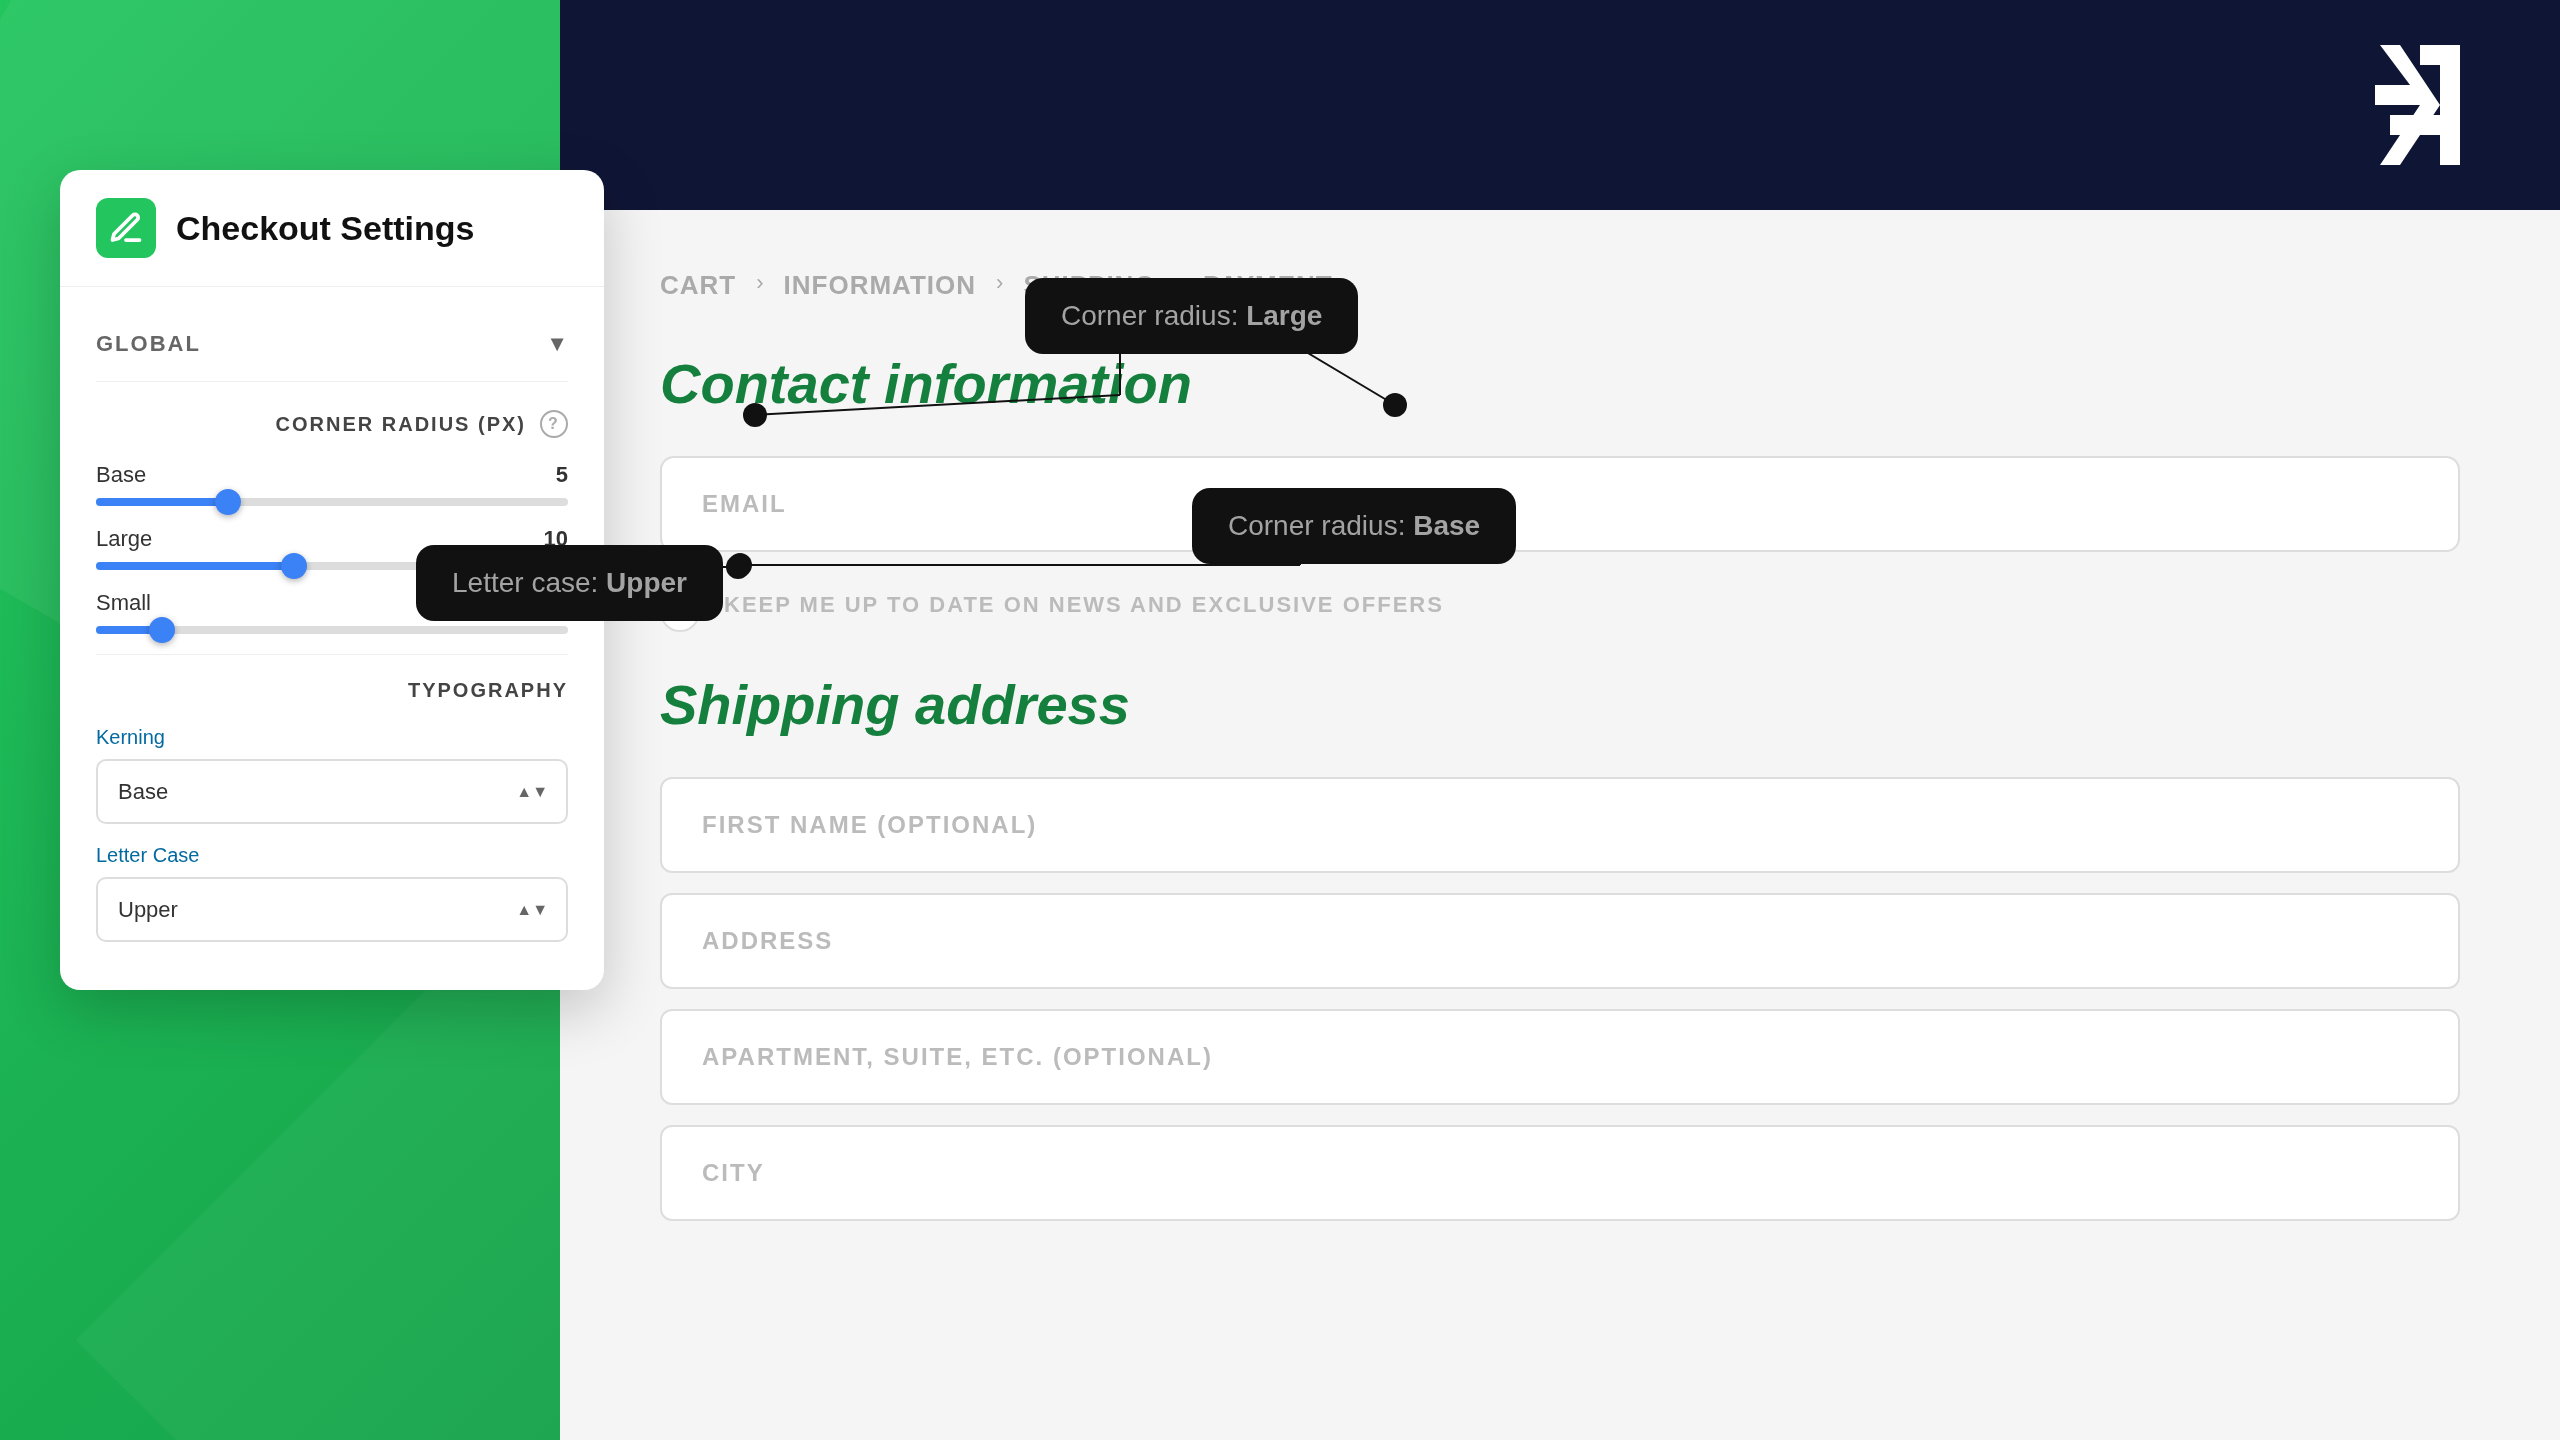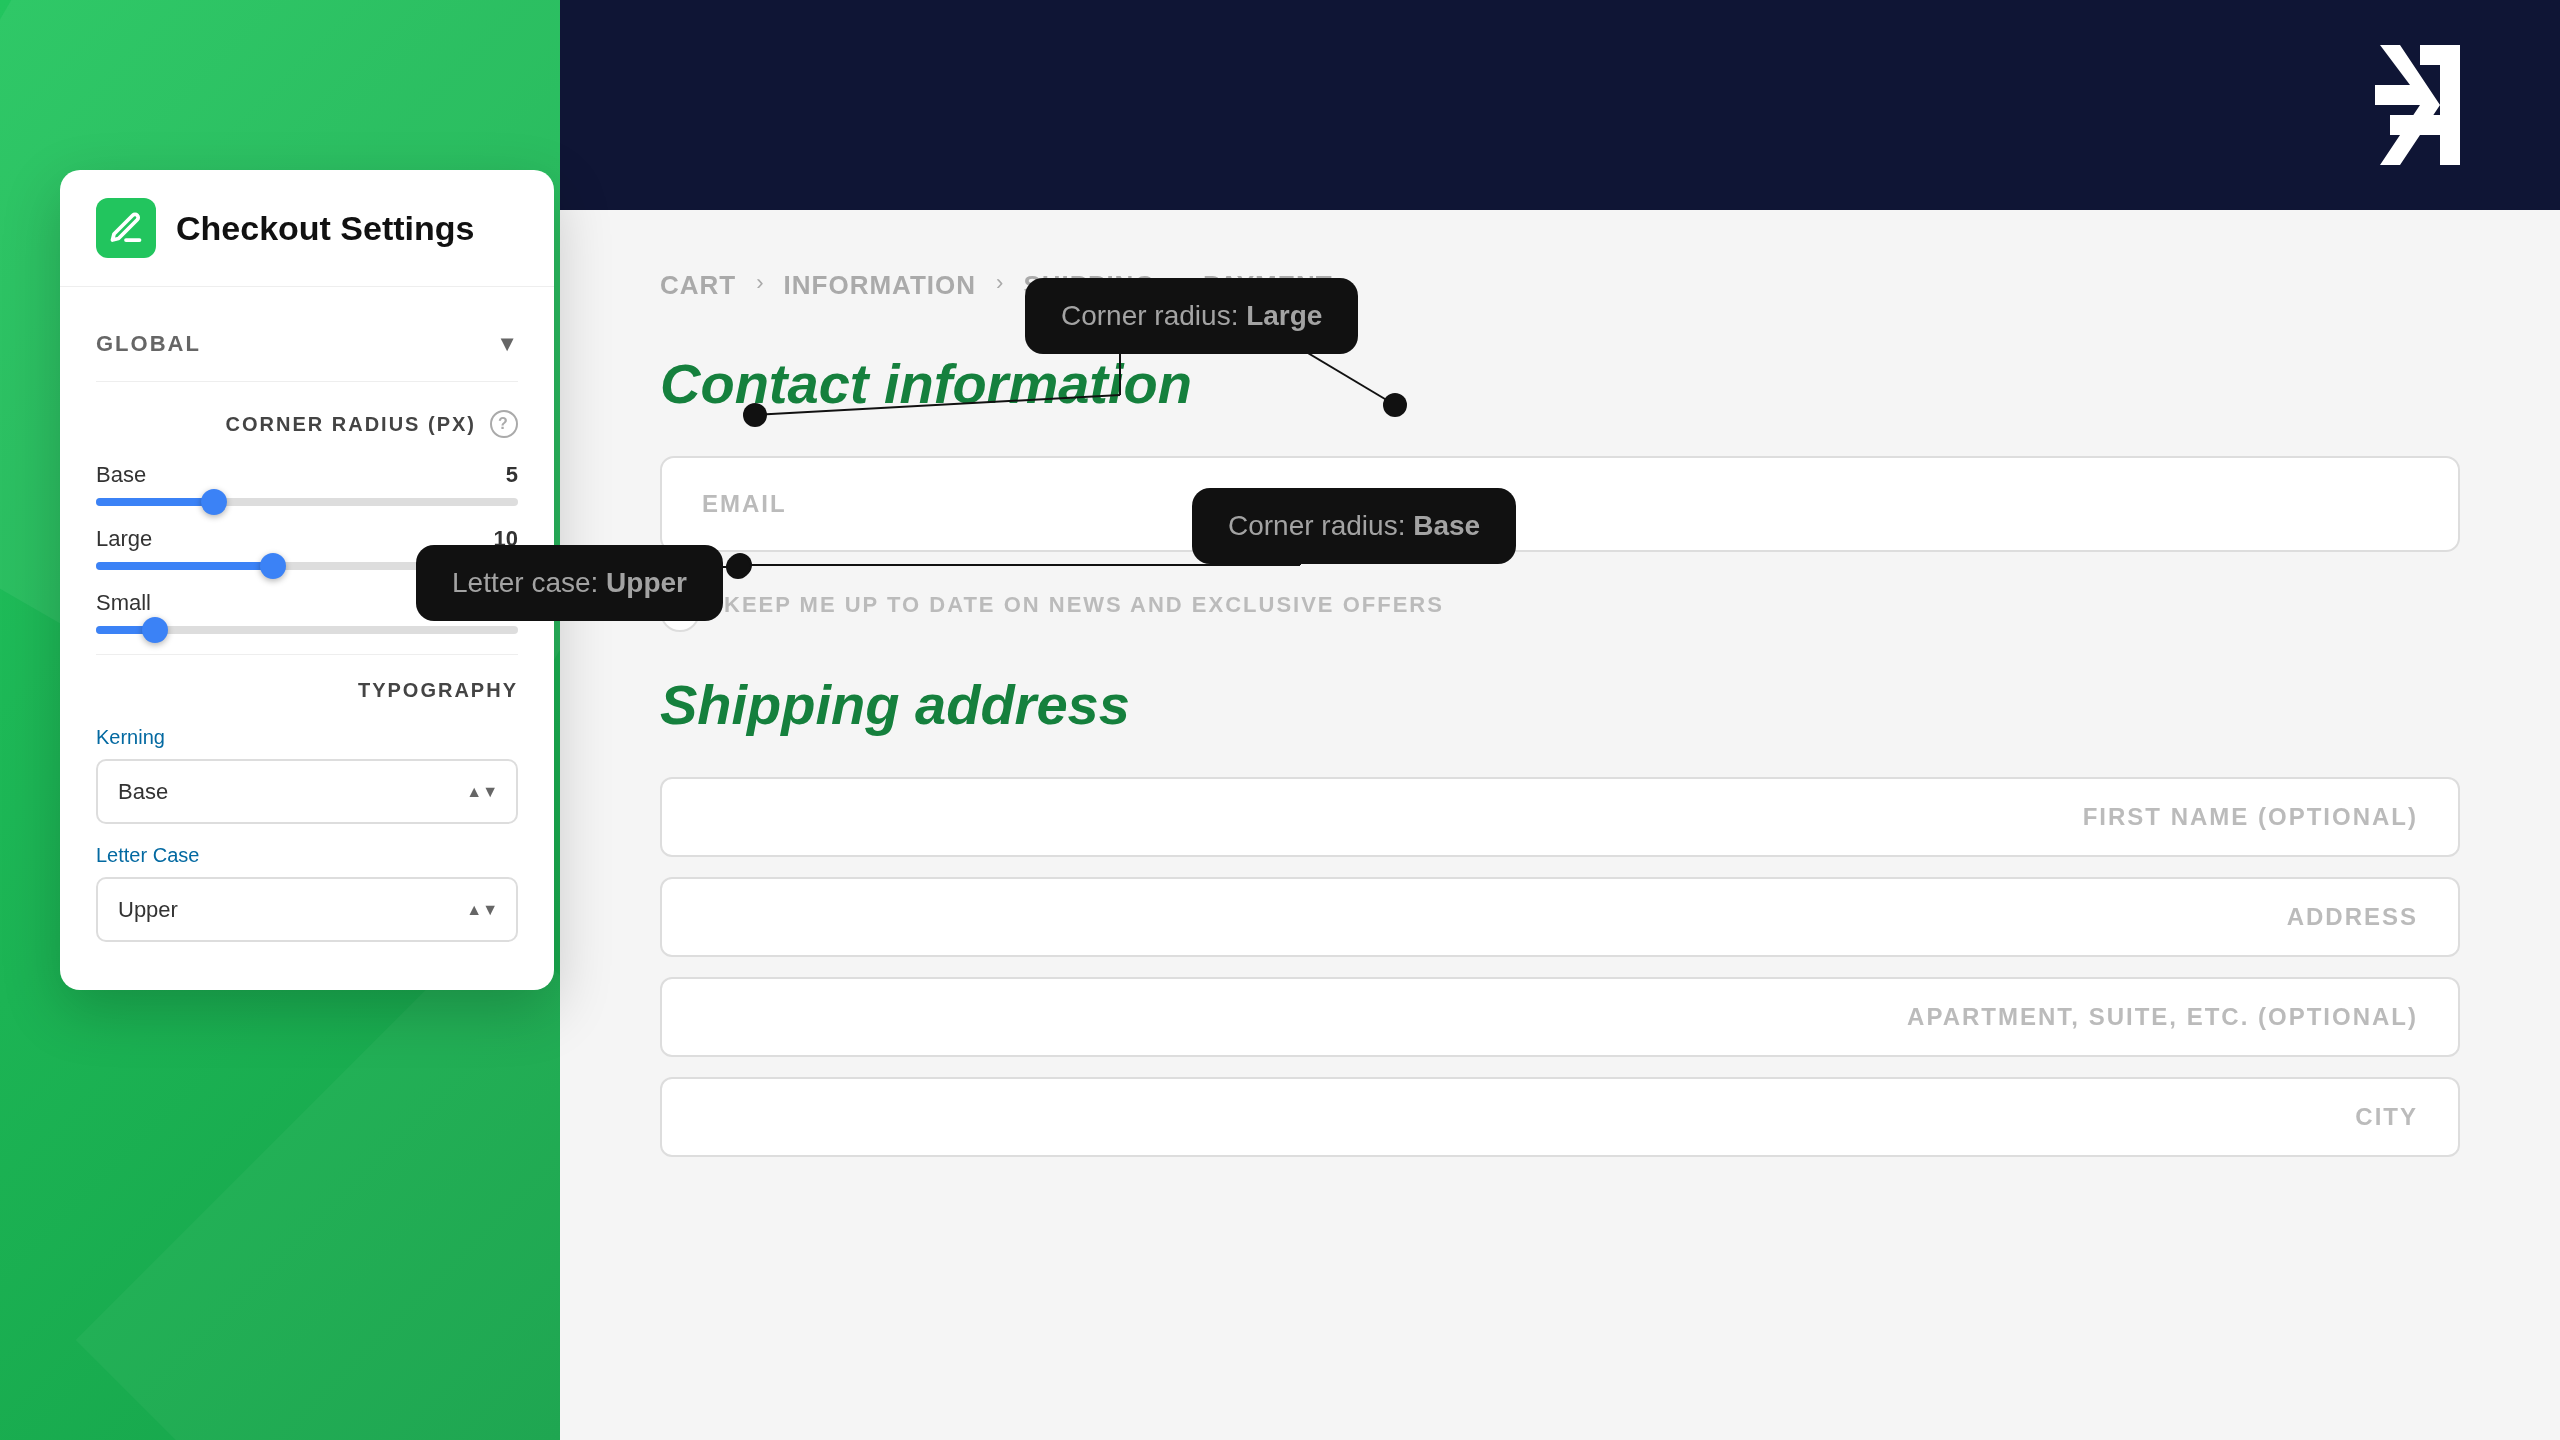--- a/index.html
+++ b/index.html
@@ -108,29 +108,28 @@
       color: #15803d;
       margin-bottom: 40px;
       font-style: italic;
     }
 
     
     .form-field {
       background: #fff;
       border: 2px solid #ddd;
       border-radius: 12px;
-      padding: 24px 40px;
+      padding: 32px 40px;
       font-size: 24px;
       font-weight: 700;
       color: #bbb;
       letter-spacing: 2px;
       text-transform: uppercase;
       width: 100%;
       margin-bottom: 20px;
-      text-align: right;
     }
 
     .form-row {
       display: flex;
       gap: 20px;
       margin-bottom: 20px;
     }
 
     .form-row .form-field {
       margin-bottom: 0;
@@ -158,21 +157,21 @@
       color: #bbb;
       letter-spacing: 2px;
       text-transform: uppercase;
     }
 
     
     .settings-panel {
       position: absolute;
       top: 170px;
       left: 60px;
-      width: 494px;
+      width: 544px;
       background: #fff;
       border-radius: 20px;
       box-shadow: 0 20px 60px rgba(0,0,0,0.2);
       z-index: 10;
       overflow: hidden;
     }
 
     .settings-header {
       display: flex;
       align-items: center;

